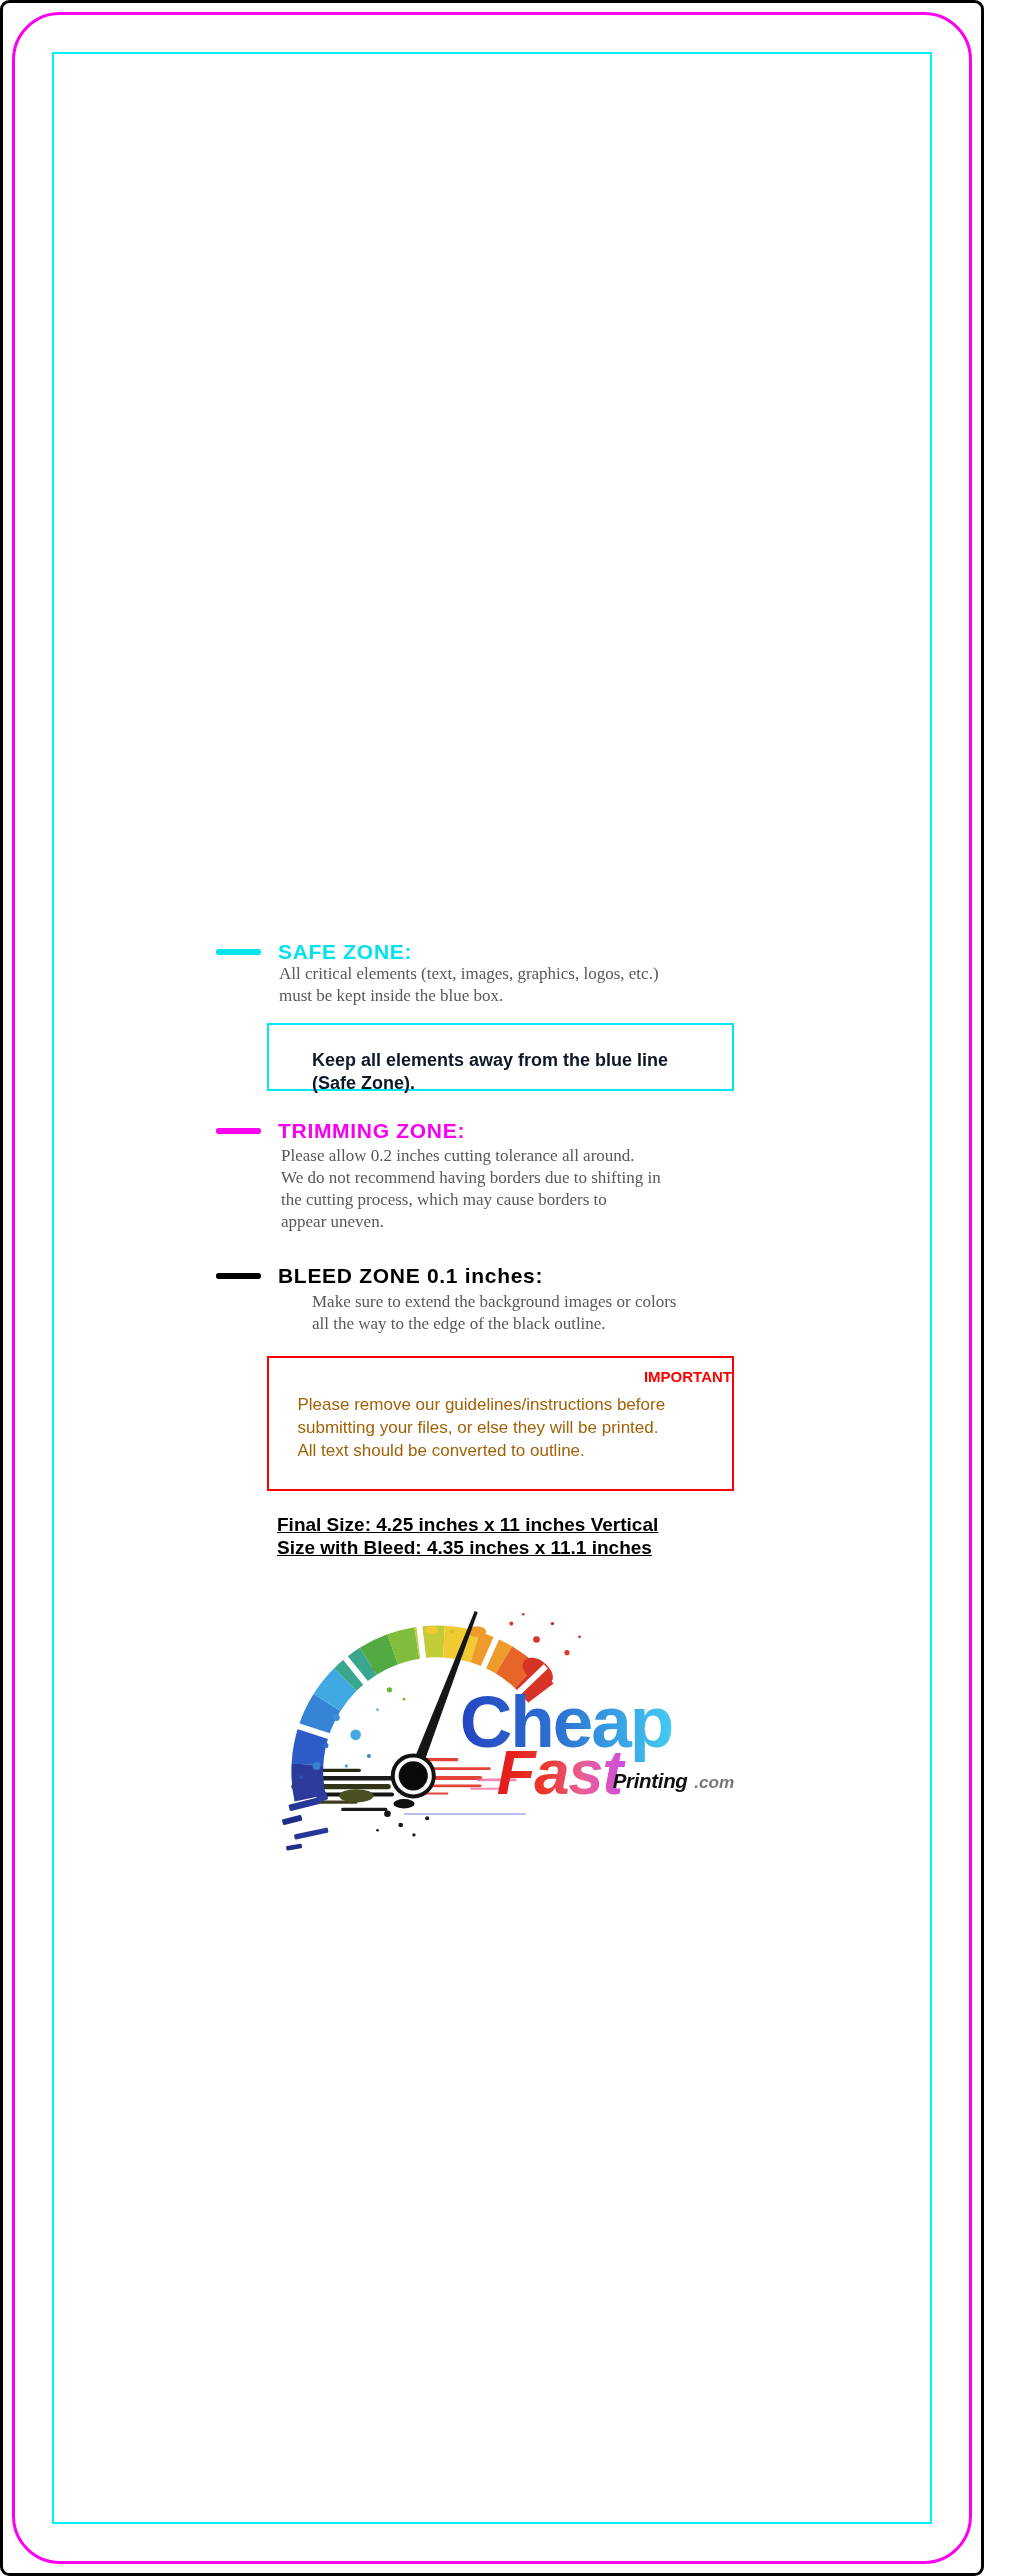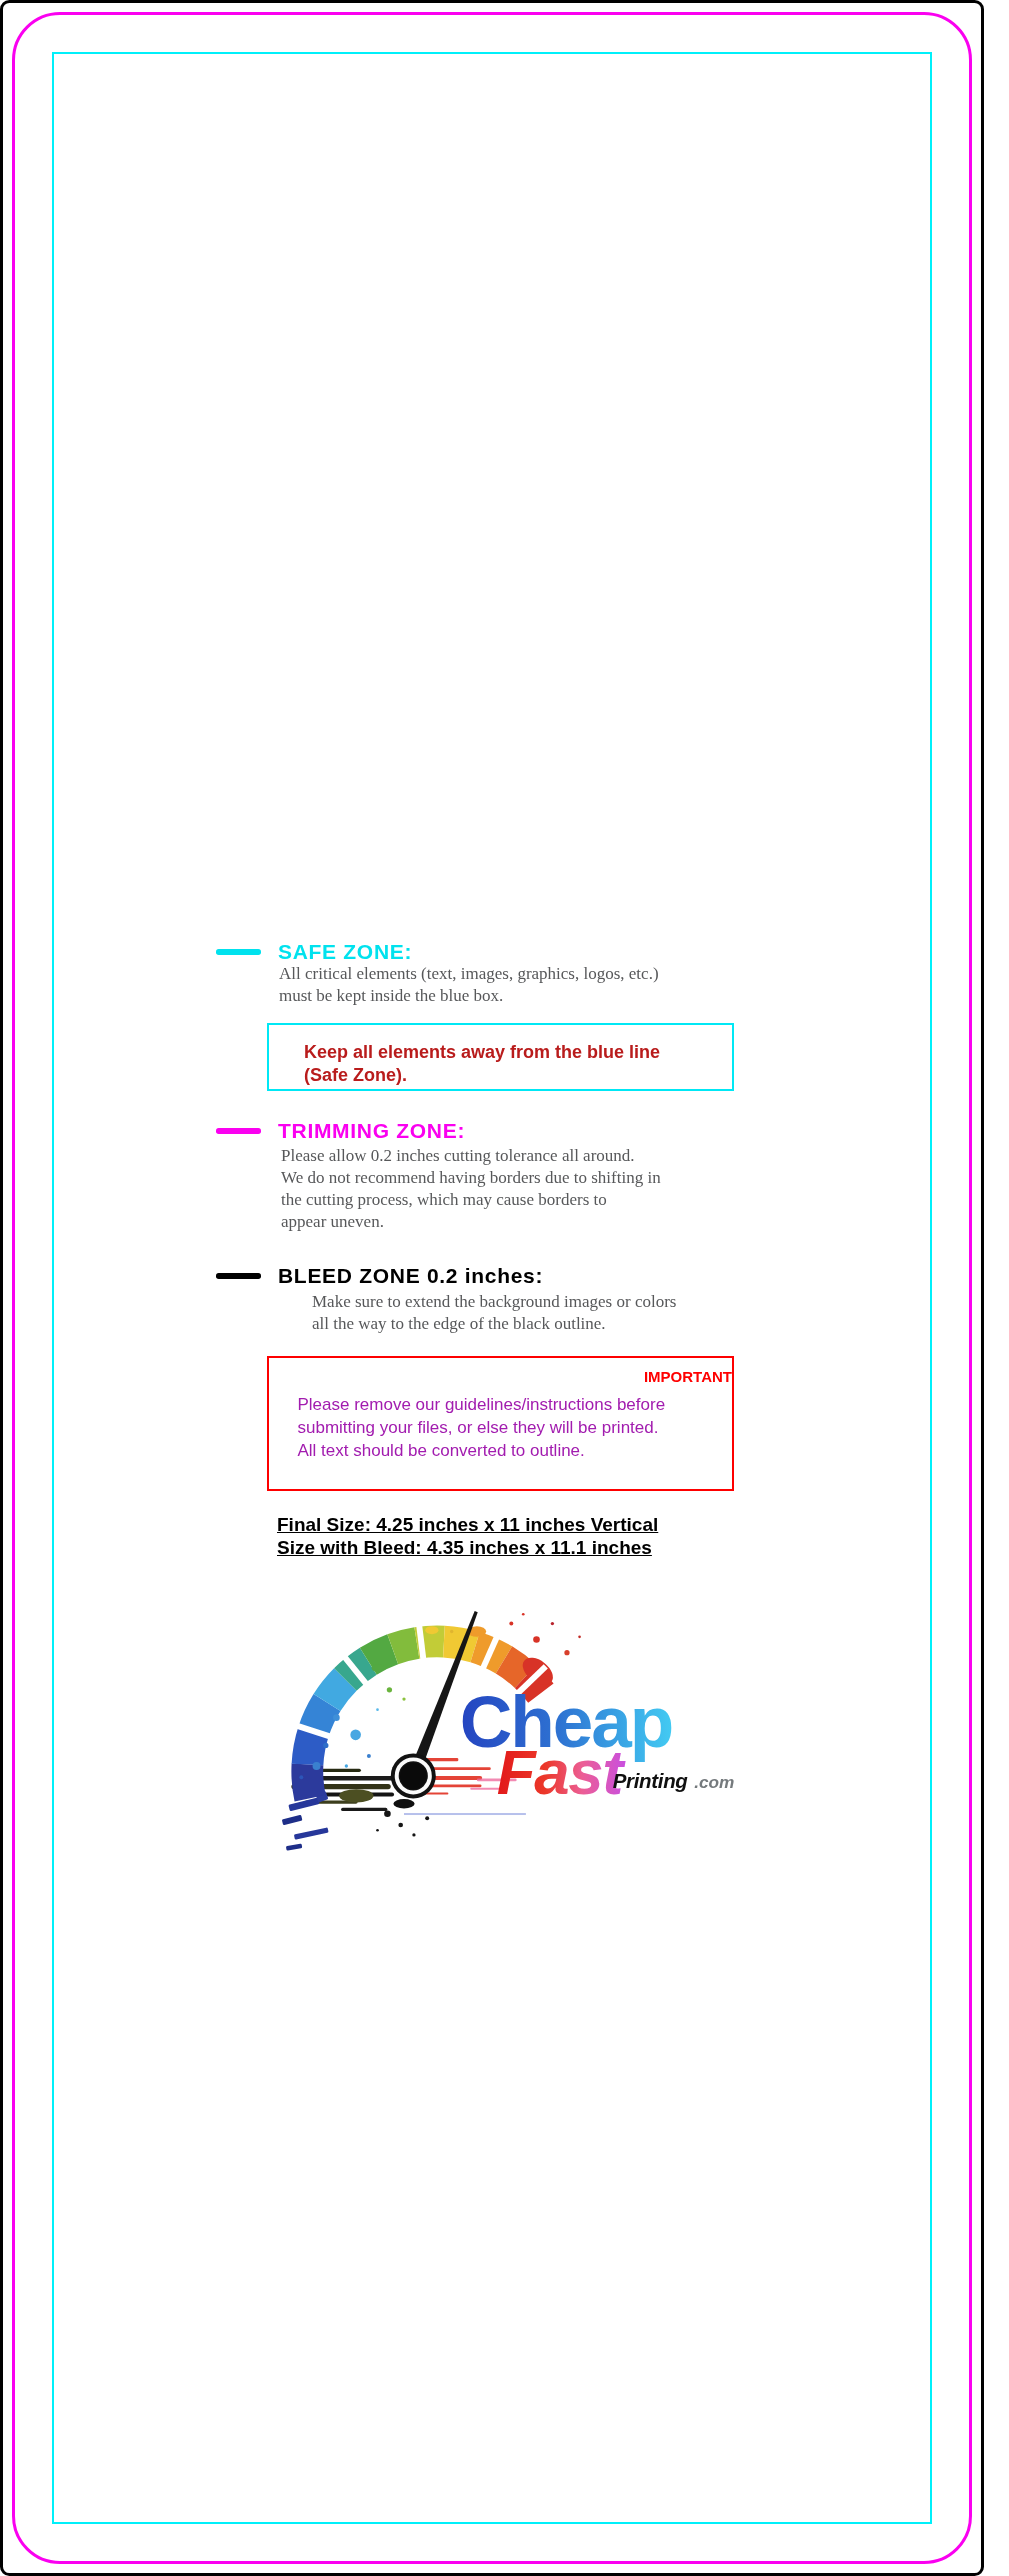--- a/index.html
+++ b/index.html
@@ -26,28 +26,28 @@
   .body-text{position:absolute;margin:0;font-size:17px;line-height:22px;
       color:#57585a;white-space:pre-line;font-family:Liberation Serif, serif;}
   #p-safe{left:279px;top:963px;}
   #p-trim{left:281px;top:1145px;}
   #p-bleed{left:279px;top:1291px;margin-left:33px;}
 
   .preline{white-space:pre-line;}
 
   #note-box{position:absolute;left:267px;top:1023px;width:463px;height:64px;
       border:2.7px solid #00e8f5;}
-  #note-box p{margin:8px;padding:8px 19px 0 27px;font-size:18px;font-weight:bold;
-      line-height:22.5px;color:#b91c1c;}
+  #note-box p{margin:16px;padding:8px 19px 0 27px;font-size:18px;font-weight:bold;
+      line-height:22.5px;color:#0f172a;}
 
   #imp-box{position:absolute;left:267px;top:1356px;width:463px;height:131px;
       border:2.7px solid #fe0000;}
   #imp-title{margin:6.6px 0 0 0;text-align:right;font-size:15px;font-weight:bold;
       color:#fe0000;line-height:24px;}
-  #imp-body{margin:4.6px 0 0 28.5px;font-size:17px;line-height:23px;color:#a21caf;}
+  #imp-body{margin:4.6px 0 0 28.5px;font-size:17px;line-height:23px;color:#a16207;}
 
   #final-size{position:absolute;left:277px;top:1514px;margin:0;font-size:19px;
       font-weight:bold;line-height:22.5px;color:#000000;white-space:pre-line;text-decoration:underline;}
 
   #logo{position:absolute;left:278px;top:1605px;}
 </style>
 </head>
 <body>
 
 <div id="canvas">
@@ -67,21 +67,21 @@
   </div>
 
   <div class="dash" id="dash-trim"></div>
   <h2 class="hd" id="h-trim">TRIMMING ZONE:</h2>
   <p class="body-text" id="p-trim">Please allow 0.2 inches cutting tolerance all around.
 We do not recommend having borders due to shifting in
 the cutting process, which may cause borders to
 appear uneven.</p>
 
   <div class="dash" id="dash-bleed"></div>
-  <h2 class="hd" id="h-bleed">BLEED ZONE 0.2 inches:</h2>
+  <h2 class="hd" id="h-bleed">BLEED ZONE 0.1 inches:</h2>
   <p class="body-text" id="p-bleed">Make sure to extend the background images or colors
 all the way to the edge of the black outline.</p>
 
   <div id="imp-box">
     <p id="imp-title">IMPORTANT</p>
     <p id="imp-body" class="preline">Please remove our guidelines/instructions before
 submitting your files, or else they will be printed.
 All text should be converted to outline.</p>
   </div>
 

